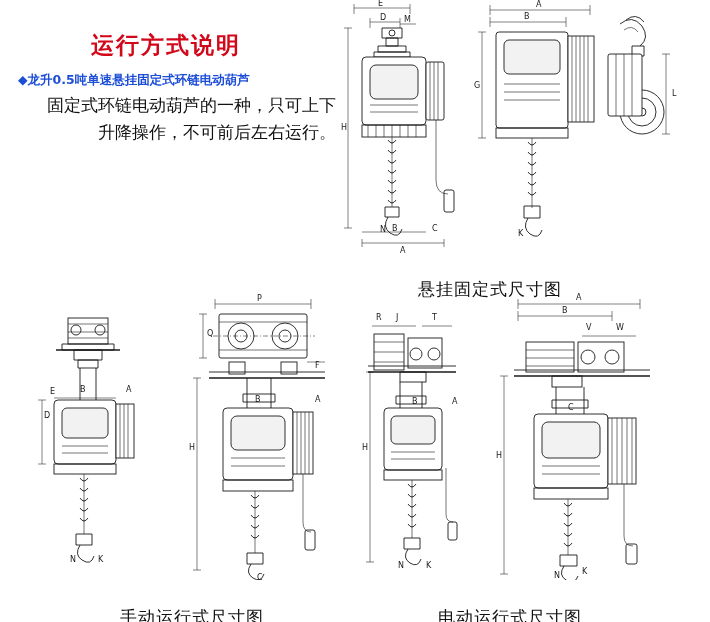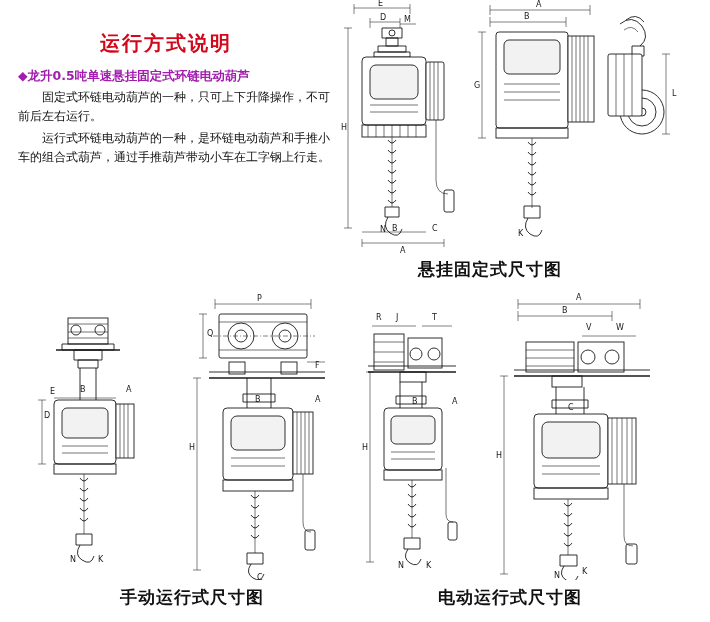--- a/index.html
+++ b/index.html
@@ -10,51 +10,53 @@
     position:relative;
     overflow:hidden;
   }
   .root { position:relative; width:710px; height:622px; }
 
   
   .textblock { position:absolute; left:18px; top:30px; width:330px; }
   .main-title {
     color:#d2071a;
     font-weight:bold;
-    font-size:20px;
+    font-size:23px;
     letter-spacing:2px;
     text-align:center;
     width:280px;
     margin:0 0 10px 8px;
     font-family:"DejaVu Sans", sans-serif;
   }
   .bullet-line {
     font-size:12.5px;
     font-weight:bold;
-    color:#a21caf;
+    color:#1d4ed8;
     line-height:1.5;
     margin:6px 0 2px 0;
     white-space:nowrap;
   }
   .para {
-    font-size:12px;
+    font-size:17px;
     color:#111;
     line-height:1.62;
     text-indent:24px;
     margin:0 12px 2px 0;
+    text-align:right;
   }
 
   
   .caption {
     position:absolute;
     font-size:17px;
-    font-weight:bold;
+    font-weight:normal;
     color:#111;
     letter-spacing:1px;
     white-space:nowrap;
+    margin-top:20px;
   }
   #cap1 { left:418px; top:258px; }
   #cap2 { left:120px; top:586px; }
   #cap3 { left:438px; top:586px; }
 
   
   .draw { position:absolute; }
   svg { display:block; }
 
   .ln   { stroke:#1a1a1a; fill:none; stroke-width:0.9; }
@@ -73,23 +75,20 @@
 <div class="root">
 
   <div class="textblock">
     <div class="main-title">运行方式说明</div>
 
     <div class="bullet-line">◆龙升0.5吨单速悬挂固定式环链电动葫芦</div>
     <div class="para">
       <span>固定式环链电动葫芦的一种，只可上下升降操作，不可前</span><span>后左右运行。</span>
     </div>
 
-    <div class="para">
-      <span>运行式环链电动葫芦的一种，是环链电动葫芦和手推小车</span><span>的组合式葫芦，通过手推葫芦带动小车在工字钢上行走。</span>
-    </div>
 
   </div>
 
   <div class="draw" style="left:340px; top:0px;">
     <svg width="130" height="258" viewBox="0 0 130 258">
 
       <path class="dim" d="M14 8 H70"></path>
       <path class="dim" d="M14 4 V14 M70 4 V14"></path>
       <text class="dlbl" x="38" y="6">E</text>
       <path class="dim" d="M30 22 H60"></path>

